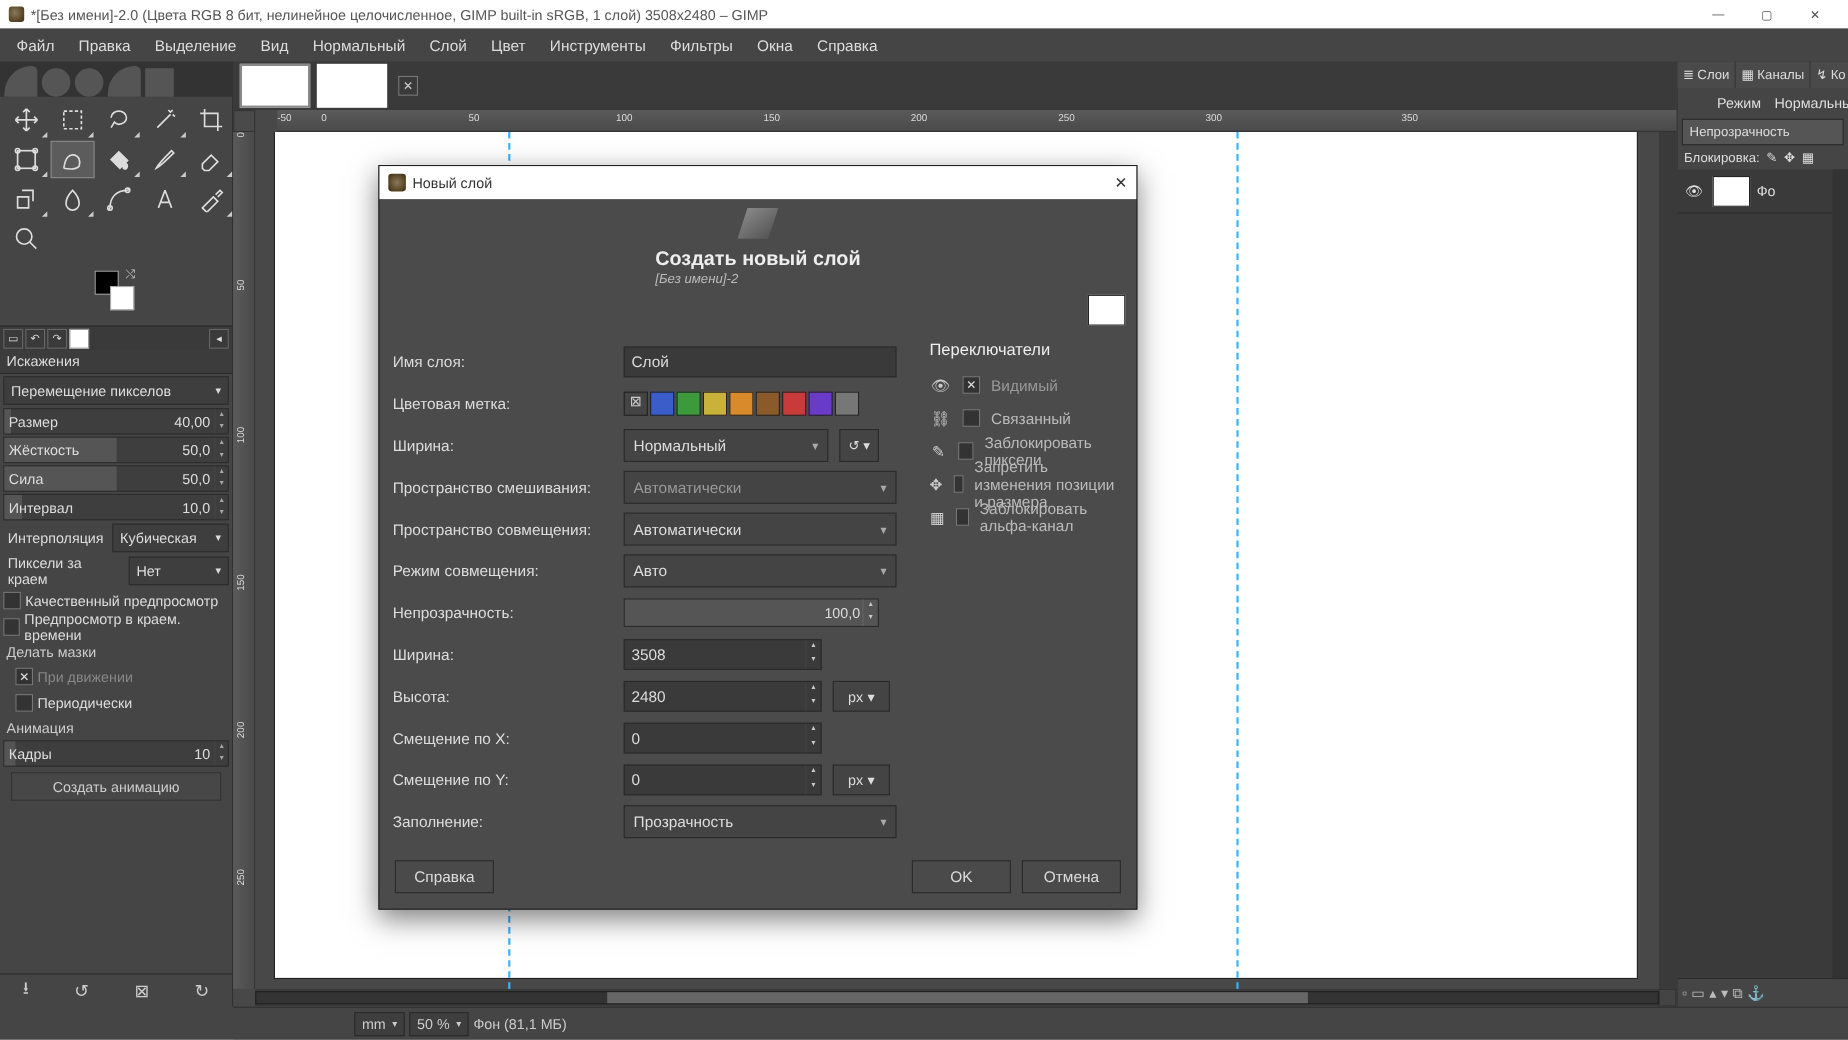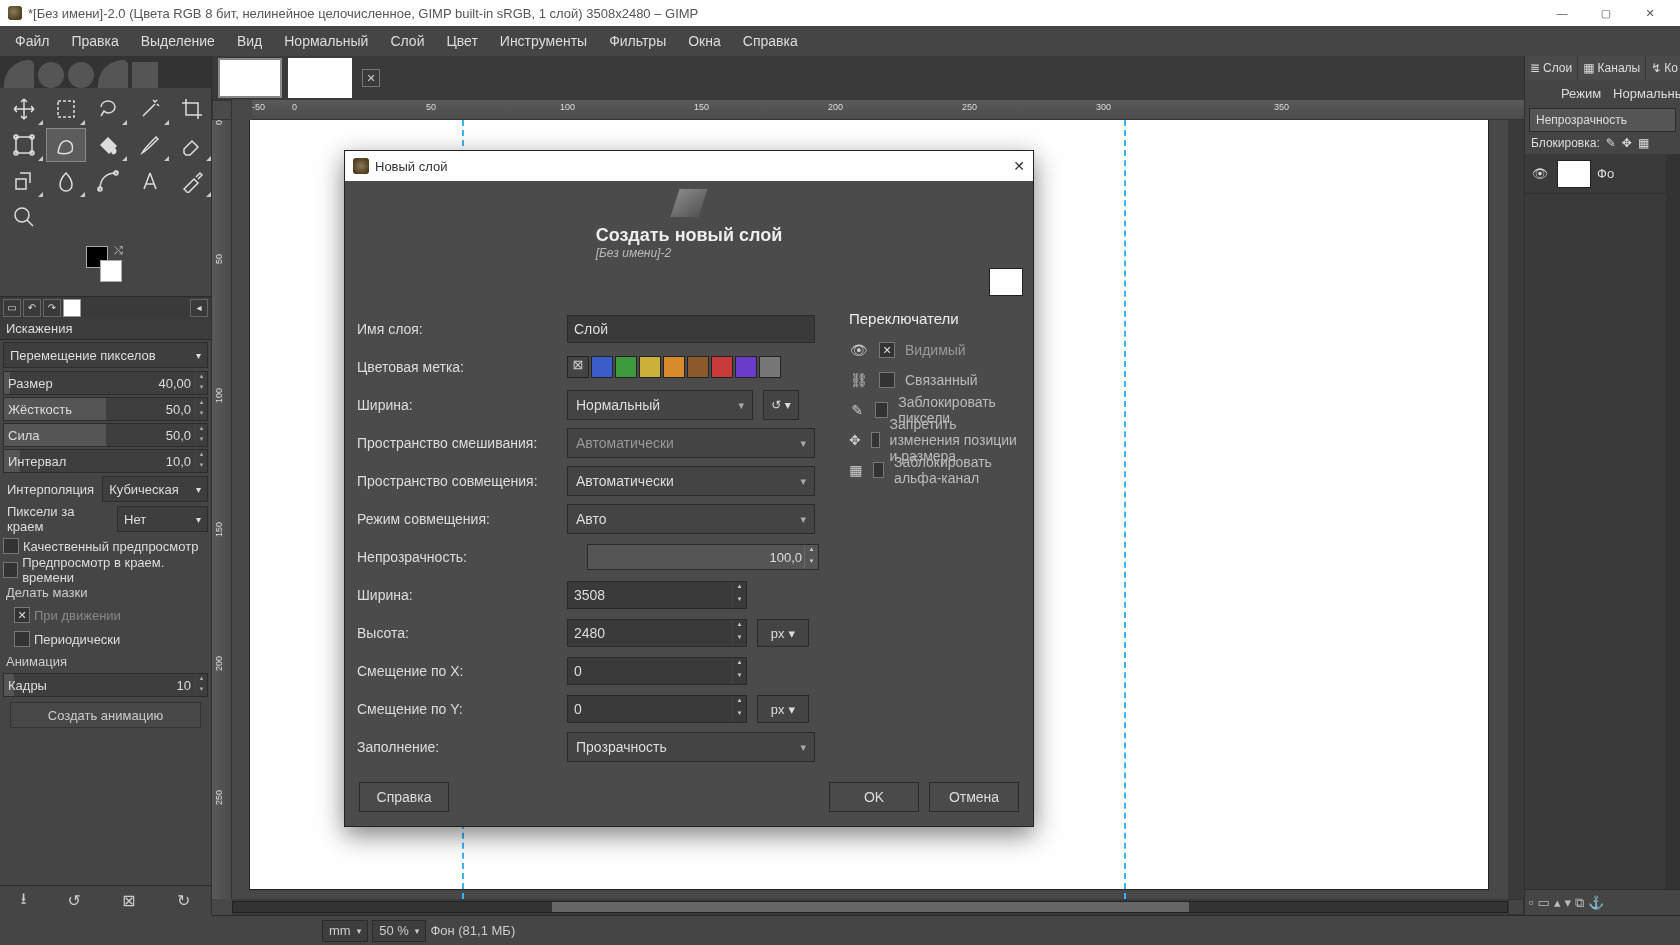--- a/index.html
+++ b/index.html
@@ -120,21 +120,21 @@
 .dselect { width: 248px; height: 30px; background: #444; border: 1px solid #2a2a2a; display: flex; align-items: center; padding: 0 8px; font-size: 14px; color: #ddd; position: relative; }
 .dselect .caret { margin-left: auto; font-size: 11px; color: #aaa; }
 .dnum { width: 180px; height: 28px; background: #3a3a3a; border: 1px solid #2a2a2a; display: flex; align-items: center; padding: 0 6px; position: relative; font-size: 14px; }
 .dnum .nspin { position: absolute; right: 0; top: 0; width: 14px; height: 100%; display: flex; flex-direction: column; font-size: 7px; color: #ccc; }
 .dnum .nspin div { flex: 1; text-align: center; border-left: 1px solid #444; }
 .dunit { width: 52px; height: 28px; background: #444; border: 1px solid #2a2a2a; display: flex; align-items: center; justify-content: center; font-size: 13px; gap: 4px; }
 .dcolors { display: flex; gap: 2px; }
 .dcolor { width: 22px; height: 22px; border: 1px solid #222; }
 .dresets { display: flex; gap: 3px; }
 .dreset { width: 36px; height: 30px; background: #444; border: 1px solid #2a2a2a; display: flex; align-items: center; justify-content: center; font-size: 12px; }
-.dslider { width: 232px; height: 26px; background: #555; border: 1px solid #2a2a2a; position: relative; display: flex; align-items: center; justify-content: flex-end; padding-right: 16px; font-size: 13px; margin-left: 20px; }
+.dslider { width: 232px; height: 26px; background: #555; border: 1px solid #2a2a2a; position: relative; display: flex; align-items: center; justify-content: flex-end; padding-right: 16px; font-size: 13px; }
 .dslider .nspin { position: absolute; right: 0; top: 0; width: 14px; height: 100%; display: flex; flex-direction: column; font-size: 7px; color: #ccc; }
 .dslider .nspin div { flex: 1; text-align: center; border-left: 1px solid #666; }
 
 .switch-hdr { font-size: 15px; color: #eee; margin-bottom: 8px; }
 .switch-row { display: flex; align-items: center; gap: 10px; height: 30px; font-size: 14px; color: #bbb; }
 .switch-row .sicon { width: 20px; height: 20px; display: flex; align-items: center; justify-content: center; color: #ccc; }
 .switch-row.on { color: #999; }
 .dfoot { display: flex; gap: 10px; padding: 10px 14px 14px; }
 .dbtn { width: 90px; height: 30px; background: #4a4a4a; border: 1px solid #2a2a2a; display: flex; align-items: center; justify-content: center; font-size: 14px; color: #ddd; }
 

